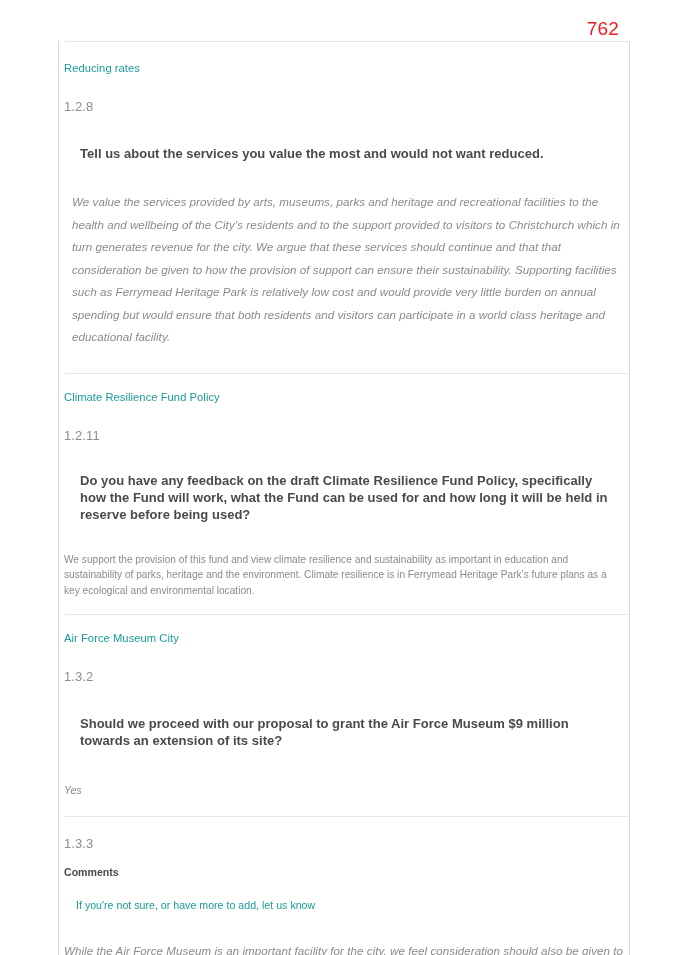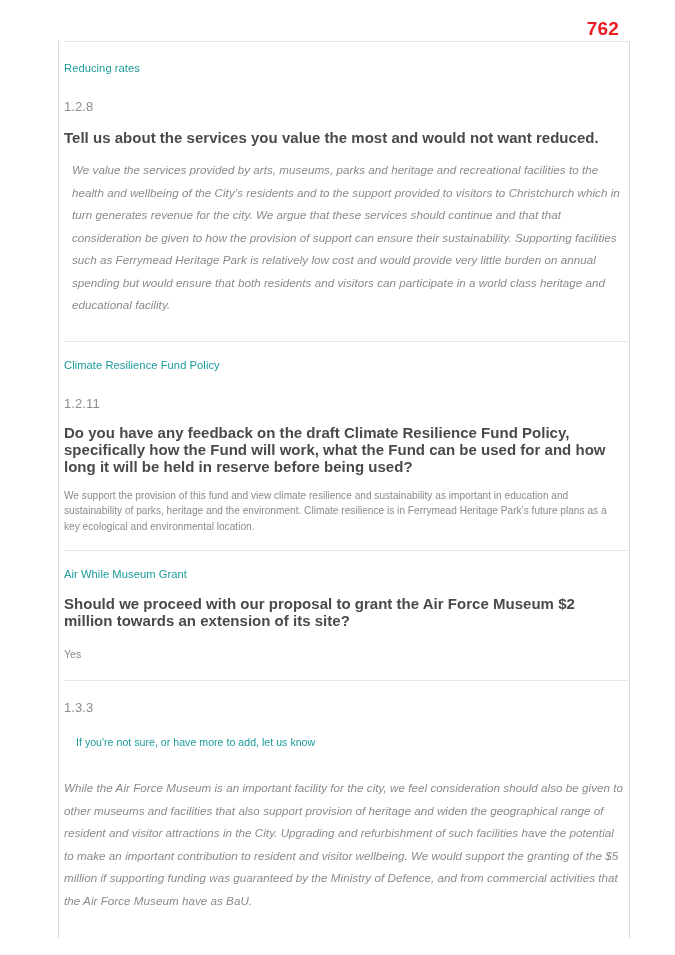--- a/index.html
+++ b/index.html
@@ -23,21 +23,21 @@
     box-sizing: border-box;
   }
 
   
   .page-stamp {
     position: absolute;
     top: 19px;
     right: 56px;
     color: #ee1b20;
     font-size: 19px;
-    font-weight: 700;
+    font-weight: 400;
     letter-spacing: 0.2px;
     line-height: 1;
     margin-left: 32px;
   }
 
   
   .content-frame {
     position: absolute;
     left: 58px;
     top: 41px;
@@ -73,40 +73,41 @@
     font-size: 10.1px;
     line-height: 15.5px;
     margin: 0;
     letter-spacing: 0.02px;
   }
   .answer-plain {
     color: #8a8a8a;
     font-size: 10.6px;
     line-height: 16px;
     margin: 0;
+    font-style: italic;
   }
   .section-heading {
     color: #1b9a9a;
     font-size: 11.2px;
     font-weight: normal;
     margin: 0;
     letter-spacing: 0.05px;
   }
   .section-number {
     color: #8d8d8d;
     font-size: 13px;
     margin: 0;
     letter-spacing: 0.1px;
   }
   .question {
     color: #4a4a4a;
-    font-size: 15px;
+    font-size: 13px;
     font-weight: bold;
     line-height: 17px;
-    margin: 0;
+    margin: 16px;
     letter-spacing: 0.02px;
   }
   .label-bold {
     color: #4a4a4a;
     font-size: 10.6px;
     font-weight: bold;
     margin: 0;
   }
   .label-teal {
     color: #1b9a9a;
@@ -176,33 +177,39 @@
         <p class="question">Do you have any feedback on the draft Climate Resilience Fund Policy, specifically how the Fund will work, what the Fund can be used for and how long it will be held in reserve before being used?</p>
       </div>
       <div class="sp-top-13 sp-bot-16">
         <p class="answer-italic-small">We support the provision of this fund and view climate resilience and sustainability as important in education and sustainability of parks, heritage and the environment. Climate resilience is in Ferrymead Heritage Park’s future plans as a key ecological and environmental location.</p>
       </div>
     </div>
 
     <div class="divider"></div>
 
     <div class="block sp-top-17">
-      <p class="section-heading">Air While Museum Grant</p>
+      <p class="section-heading">Air Force Museum City</p>
+      <div class="sp-top-25">
+        <p class="section-number">1.3.2</p>
+      </div>
       <div class="sp-top-15">
-        <p class="question">Should we proceed with our proposal to grant the Air Force Museum $2 million towards an extension of its site?</p>
+        <p class="question">Should we proceed with our proposal to grant the Air Force Museum $9 million towards an extension of its site?</p>
       </div>
       <div class="sp-top-17 sp-bot-18">
         <p class="answer-plain">Yes</p>
       </div>
     </div>
 
     <div class="divider"></div>
 
     <div class="block sp-top-19">
       <p class="section-number">1.3.3</p>
+      <div class="sp-top-15">
+        <p class="label-bold">Comments</p>
+      </div>
       <div class="sp-top-9">
         <p class="label-teal">If you're not sure, or have more to add, let us know</p>
       </div>
       <div class="sp-top-17 sp-bot-26">
         <p class="answer-italic">While the Air Force Museum is an important facility for the city, we feel consideration should also be given to other museums and facilities that also support provision of heritage and widen the geographical range of resident and visitor attractions in the City. Upgrading and refurbishment of such facilities have the potential to make an important contribution to resident and visitor wellbeing. We would support the granting of the $5 million if supporting funding was guaranteed by the Ministry of Defence, and from commercial activities that the Air Force Museum have as BaU.</p>
       </div>
     </div>
 
   </div>
 

